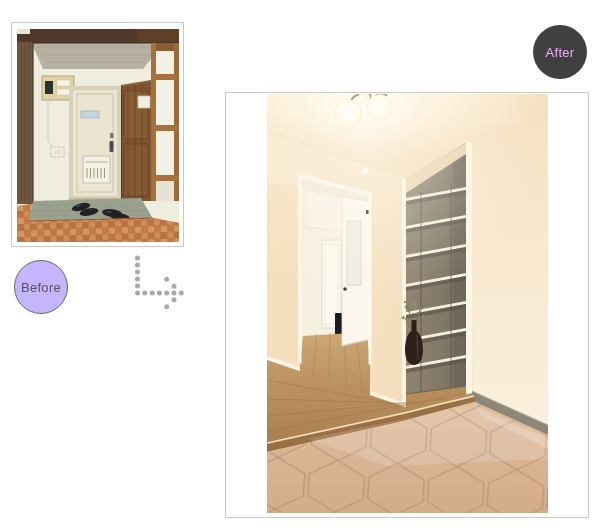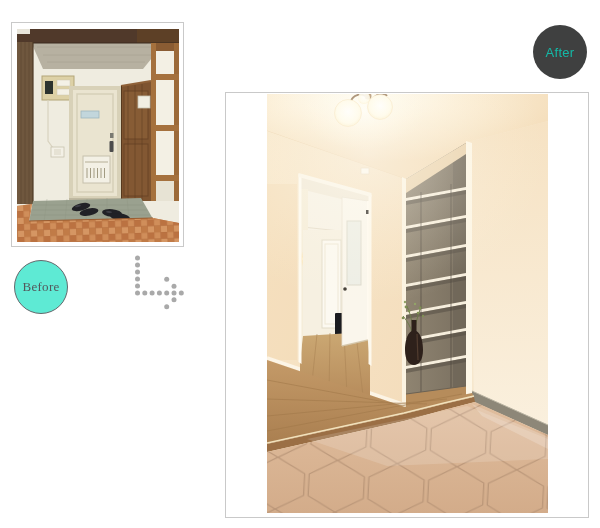--- a/index.html
+++ b/index.html
@@ -7,22 +7,22 @@
          font-family:"Liberation Sans",sans-serif;}
   .frame{position:absolute;background:#ffffff;border:1px solid #c9c9c9;box-sizing:border-box;}
   .frame svg{position:absolute;display:block;}
   .before-frame{left:11px;top:22px;width:173px;height:225px;}
   .before-frame svg{left:5px;top:6px;}
   .after-frame{left:225px;top:92px;width:364px;height:426px;}
   .after-frame svg{left:41px;top:1px;}
   .badge{position:absolute;width:54px;height:54px;border-radius:50%;
          display:flex;align-items:center;justify-content:center;
          font-size:13px;letter-spacing:.3px;box-sizing:border-box;}
-  .badge-before{left:14px;top:260px;background:#5eead4;border:1px solid #65686c;color:#54575b;font-family:Liberation Serif, serif;}
-  .badge-after{left:533px;top:25px;background:#3f4040;color:#14b8a6;}
+  .badge-before{left:14px;top:260px;background:#c4b5fd;border:1px solid #65686c;color:#54575b;}
+  .badge-after{left:533px;top:25px;background:#3f4040;color:#f0abfc;}
   .arrow{position:absolute;left:132px;top:252px;}
 </style>
 </head>
 <body>
 
 <div class="stage">
 
   <div class="frame before-frame">
     <svg width="162" height="213" viewBox="0 0 162 213" role="img" aria-label="Old apartment entryway: dark wood beam and pillar, breaker panel on wall, cream front door with mail slot, glazed wooden partition, black shoes on green tile, orange checkered tile floor">
       <defs>

